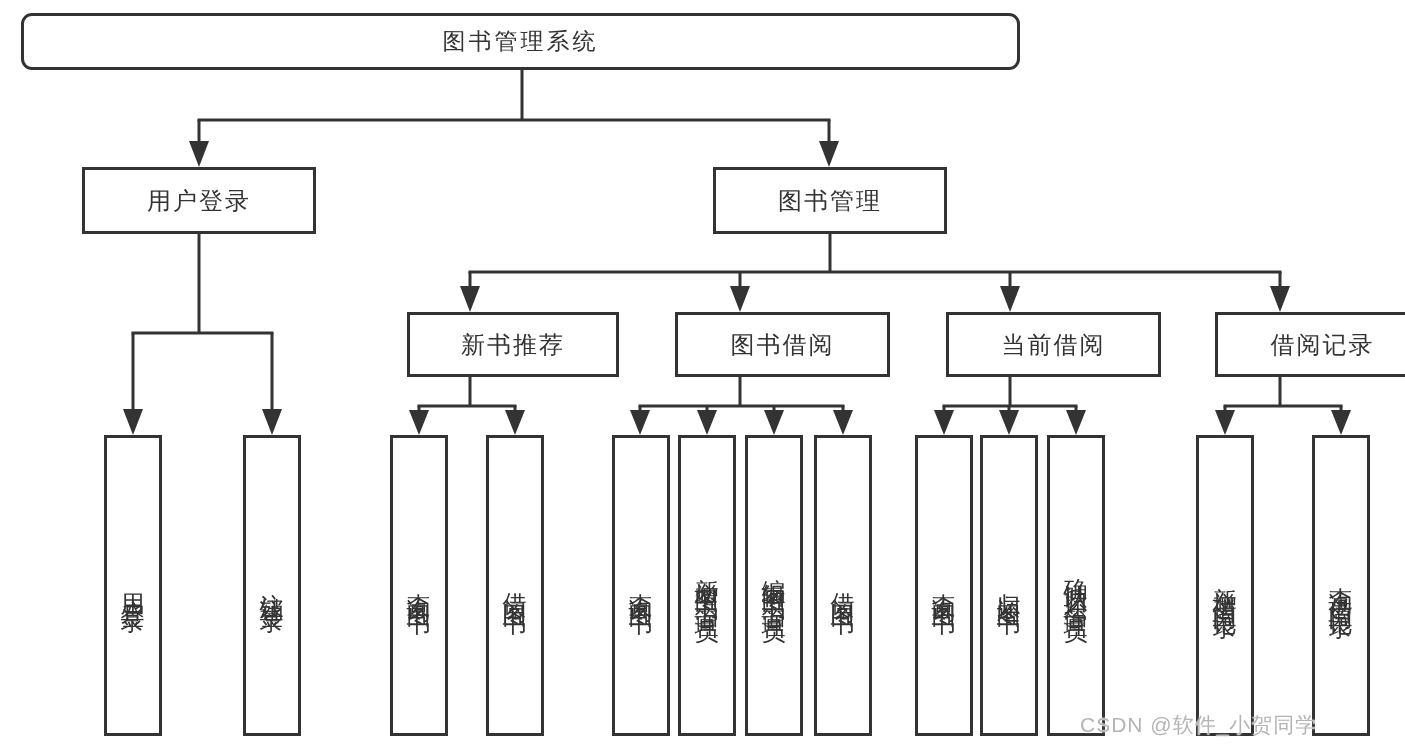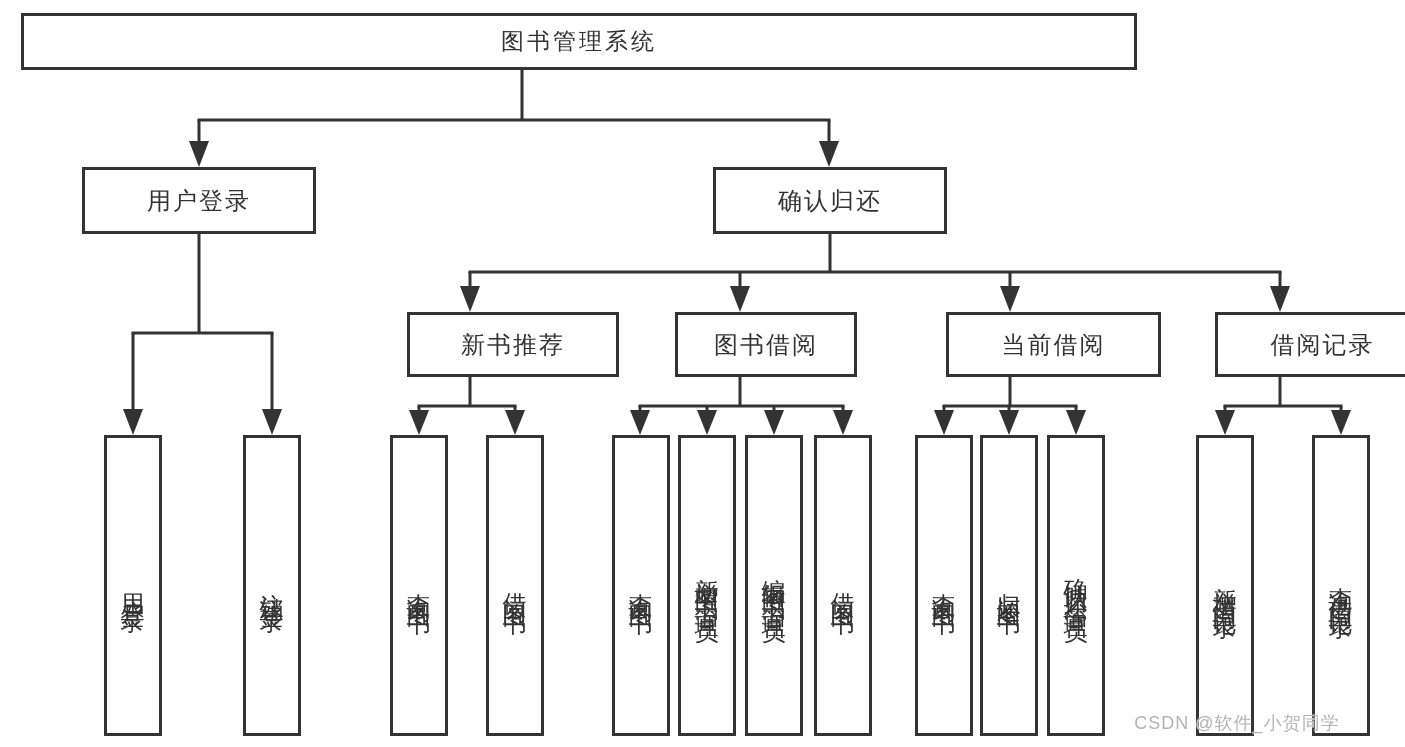--- a/index.html
+++ b/index.html
@@ -9,22 +9,22 @@
   .connectors { position:absolute; left:0; top:0; color:var(--line); pointer-events:none; }
   .box { position:absolute; box-sizing:border-box; border:3px solid var(--line); background:#fff;
          display:flex; align-items:center; justify-content:center; color:var(--text); }
   .hbox .lbl { font-size:24px; letter-spacing:2px; white-space:nowrap; }
   .root-box .lbl { font-size:23px; letter-spacing:3px; }
   .vbox .lbl { writing-mode:vertical-rl; text-orientation:mixed; font-size:24px;
                letter-spacing:6px; line-height:1.05; white-space:nowrap; }
   .l2 { width:234px; height:67px; top:167px; }
   .l3 { height:65px; top:312px;margin-left:43px; }
   .leaf { width:58px; height:301px; top:435px; }
-  .watermark { position:absolute; left:1080px; top:711px; width:314px; text-align:center;
-               font-size:18px; letter-spacing:1px; color:var(--watermark); white-space:nowrap;
+  .watermark { position:absolute; left:1080px; top:711px; width:314px; text-align:left;
+               font-size:21px; letter-spacing:1px; color:var(--watermark); white-space:nowrap;
                z-index:10; text-shadow:0 0 2px #ffffff, 0 0 1px #ffffff; }
 </style>
 </head>
 <body>
 
 <div class="canvas">
 
   <svg class="connectors" width="1405" height="747" viewBox="0 0 1405 747" fill="none">
     <g stroke="currentColor" stroke-width="3">
 
@@ -84,35 +84,35 @@
       <polygon points="764,410 784,410 774,435"></polygon>
       <polygon points="833,410 853,410 843,435"></polygon>
       <polygon points="934,410 954,410 944,435"></polygon>
       <polygon points="999,410 1019,410 1009,435"></polygon>
       <polygon points="1066,410 1086,410 1076,435"></polygon>
       <polygon points="1215,410 1235,410 1225,435"></polygon>
       <polygon points="1331,410 1351,410 1341,435"></polygon>
     </g>
   </svg>
 
-  <div class="box hbox root-box" style="left:21px; top:13px; width:1116px; height:57px;">
+  <div class="box hbox root-box" style="left:21px; top:13px; width:999px; height:57px;border-radius:11px;">
     <span class="lbl">图书管理系统</span>
   </div>
 
   <div class="box hbox l2" style="left:82px;">
     <span class="lbl">用户登录</span>
   </div>
   <div class="box hbox l2" style="left:713px;">
-    <span class="lbl">确认归还</span>
+    <span class="lbl">图书管理</span>
   </div>
 
   <div class="box hbox l3" style="left:364px; width:212px;">
     <span class="lbl">新书推荐</span>
   </div>
-  <div class="box hbox l3" style="left:632px; width:182px;">
+  <div class="box hbox l3" style="left:632px; width:215px;">
     <span class="lbl">图书借阅</span>
   </div>
   <div class="box hbox l3" style="left:903px; width:215px;justify-content:center;">
     <span class="lbl">当前借阅</span>
   </div>
   <div class="box hbox l3" style="left:1172px; width:215px;">
     <span class="lbl">借阅记录</span>
   </div>
 
   <div class="box vbox leaf" style="left:104px;">

